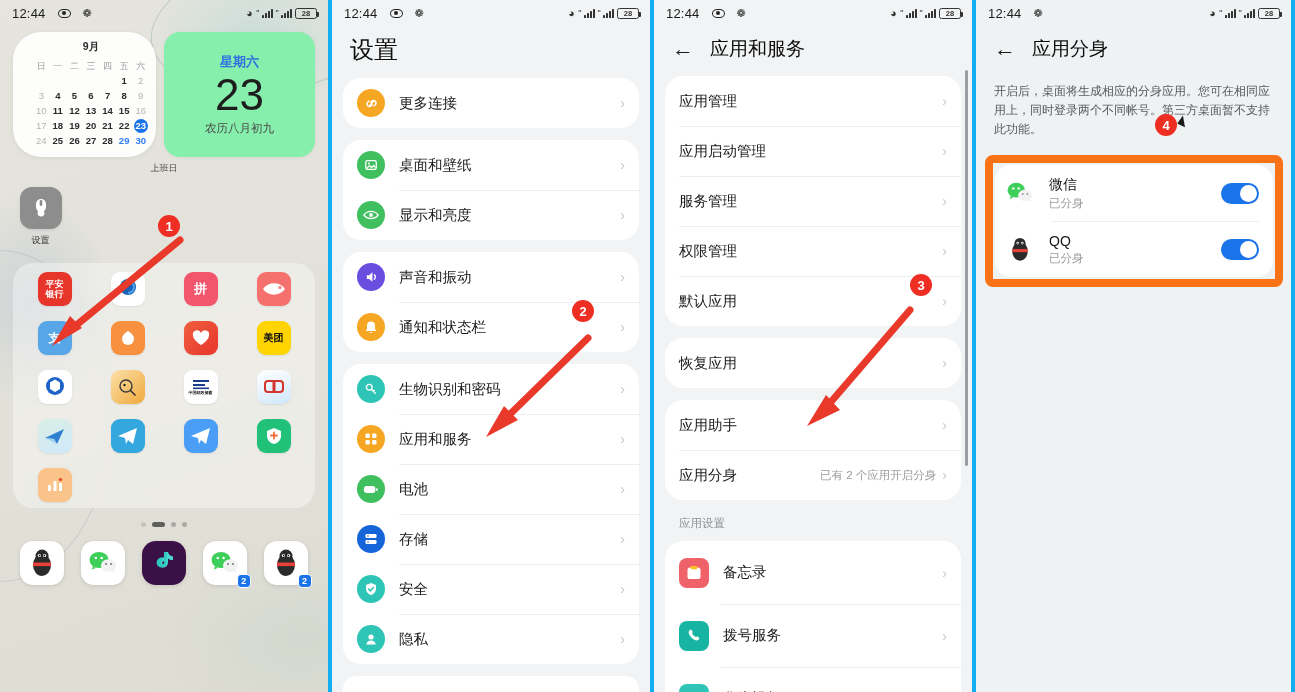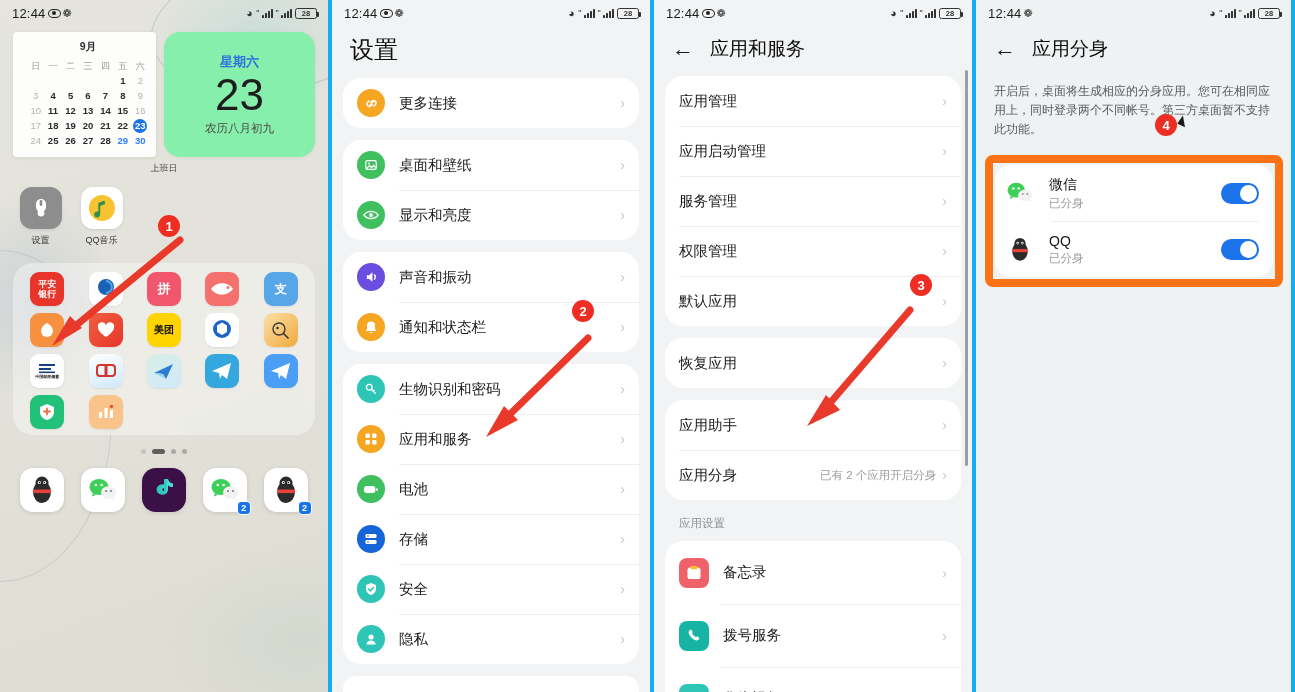--- a/index.html
+++ b/index.html
@@ -22,21 +22,21 @@
   .p2 { width: 318px; background: #F1F3F4; }
   .p3 { width: 318px; background: #F1F3F4; }
   .p4 { width: 315px; background: #EFF2F3; }
 
   
   .statusbar {
     height: 26px; display: flex; align-items: center;
     padding: 0 11px 0 12px; font-size: 12.5px; color: #1c1c1c;
     letter-spacing: .2px;
   }
-  .sb-left { display: flex; align-items: center; gap: 2px; }
+  .sb-left { display: flex; align-items: center; gap: 12px; }
   .sb-time { font-size: 13px; font-weight: 500; }
   .sb-right { margin-left: auto; display: flex; align-items: center; gap: 3px; }
   .eye-ico { width: 13px; height: 9px; position: relative; }
   .eye-ico::before {
     content: ""; position: absolute; inset: 0;
     border: 1.4px solid #222; border-radius: 50% 50% 50% 50% / 60% 60% 60% 60%;
   }
   .eye-ico::after {
     content: ""; position: absolute; left: 4.4px; top: 2.2px;
     width: 4px; height: 4px; background: #222; border-radius: 50%;
@@ -73,22 +73,22 @@
     transform: rotate(-8deg);
   }
   .home::after {
     content:""; position:absolute; left:-110px; top:250px; width:220px; height:330px;
     border:1.3px solid rgba(150,160,175,.3); border-radius:50%;
   }
   .home-inner { position: relative; z-index: 2; }
 
   .widgets { display: flex; gap: 8px; padding: 6px 13px 0 13px; }
   .wgt-cal {
-    width: 143px; background: #fdfdfc; border-radius: 4px;
-    padding: 8px 7px 9px 14px;
+    width: 143px; background: #fdfdfc; border-radius: 28px;
+    padding: 8px 7px 9px 20px;
     box-shadow: 0 1px 4px rgba(0,0,0,.07);
   }
   .cal-month { text-align:center; font-size:10.5px; font-weight:700; color:#2b2b2b; margin-bottom:5px; }
   .cal-grid { display: grid; grid-template-columns: repeat(7, 1fr); gap: 1px 0; }
   .cal-grid div {
     text-align: center; font-size: 9.5px; line-height: 14px; color: #2b2b2b; font-weight: 600;
   }
   .cal-grid .hd { color: #9a9a9a; font-weight: 500; font-size: 9px; }
   .cal-grid .mut { color: #b3b3b3; font-weight: 500; }
   .cal-grid .wk { color: #2f7ef5; }
@@ -114,21 +114,21 @@
     display: flex; align-items: center; justify-content: center;
     font-size: 20px; color: #fff; box-shadow: 0 1px 3px rgba(0,0,0,.1);
   }
   .app-nm { font-size: 9px; color: #333; margin-top: 5px; white-space: nowrap; }
 
   .folder {
     margin: 16px 13px 0 13px; background: rgba(255,255,255,.38);
     border-radius: 20px; padding: 9px 7px 6px 7px;
     backdrop-filter: blur(4px);
   }
-  .fgrid { display: grid; grid-template-columns: repeat(5, 1fr); gap: 7px 4px; }
+  .fgrid { display: grid; grid-template-columns: repeat(4, 1fr); gap: 15px 4px; }
   .fic {
     width: 34px; height: 34px; border-radius: 9px; margin: 0 auto;
     display: flex; align-items: center; justify-content: center;
     font-size: 11px; font-weight: 700; color: #fff; text-align: center; line-height: 1.05;
     box-shadow: 0 1px 2px rgba(0,0,0,.08); overflow: hidden;
   }
   .folder-nm { text-align: center; font-size: 9px; color: #3a3a3a; margin-top: 8px; }
 
   .dots { display: flex; justify-content: center; gap: 6px; margin-top: 14px; align-items:center; }
   .dots span { width: 5px; height: 5px; border-radius: 3px; background: rgba(70,70,70,.35); }
@@ -305,29 +305,20 @@
         <div class="app">
           <div class="app-ic" style="background:#8d8d8d">
             <svg width="24" height="24" viewBox="0 0 24 24">
                 <path d="M12 3a5 5 0 0 0-5 5v3a5 5 0 0 0 10 0V8a5 5 0 0 0-5-5z" fill="#fff"></path>
                 <circle cx="12" cy="17" r="3.4" fill="#fff"></circle>
                 <rect x="10.7" y="4" width="2.6" height="6" rx="1.3" fill="#8d8d8d"></rect>
               </svg>
           </div>
           <div class="app-nm">设置</div>
         </div>
-        <div class="app">
-          <div class="app-ic" style="background:#fff">
-            <svg width="28" height="28" viewBox="0 0 28 28">
-                <circle cx="14" cy="14" r="13" fill="#f7c331"></circle>
-                <path d="M16.5 6.5l-6.2 2.6v8.6a3 3 0 1 0 1.9 2.8V12l5-2z" fill="#2f8f4e"></path>
-              </svg>
-          </div>
-          <div class="app-nm">QQ音乐</div>
-        </div>
       </div>
 
       <div class="folder">
         <div class="fgrid">
           <div class="fic" style="background:#e8352b;font-size:9px;flex-direction:column;line-height:10px">
               <span>平安</span>
               <span>银行</span>
             </div>
           <div class="fic" style="background:#fff">
               <svg width="26" height="26" viewBox="0 0 26 26">

